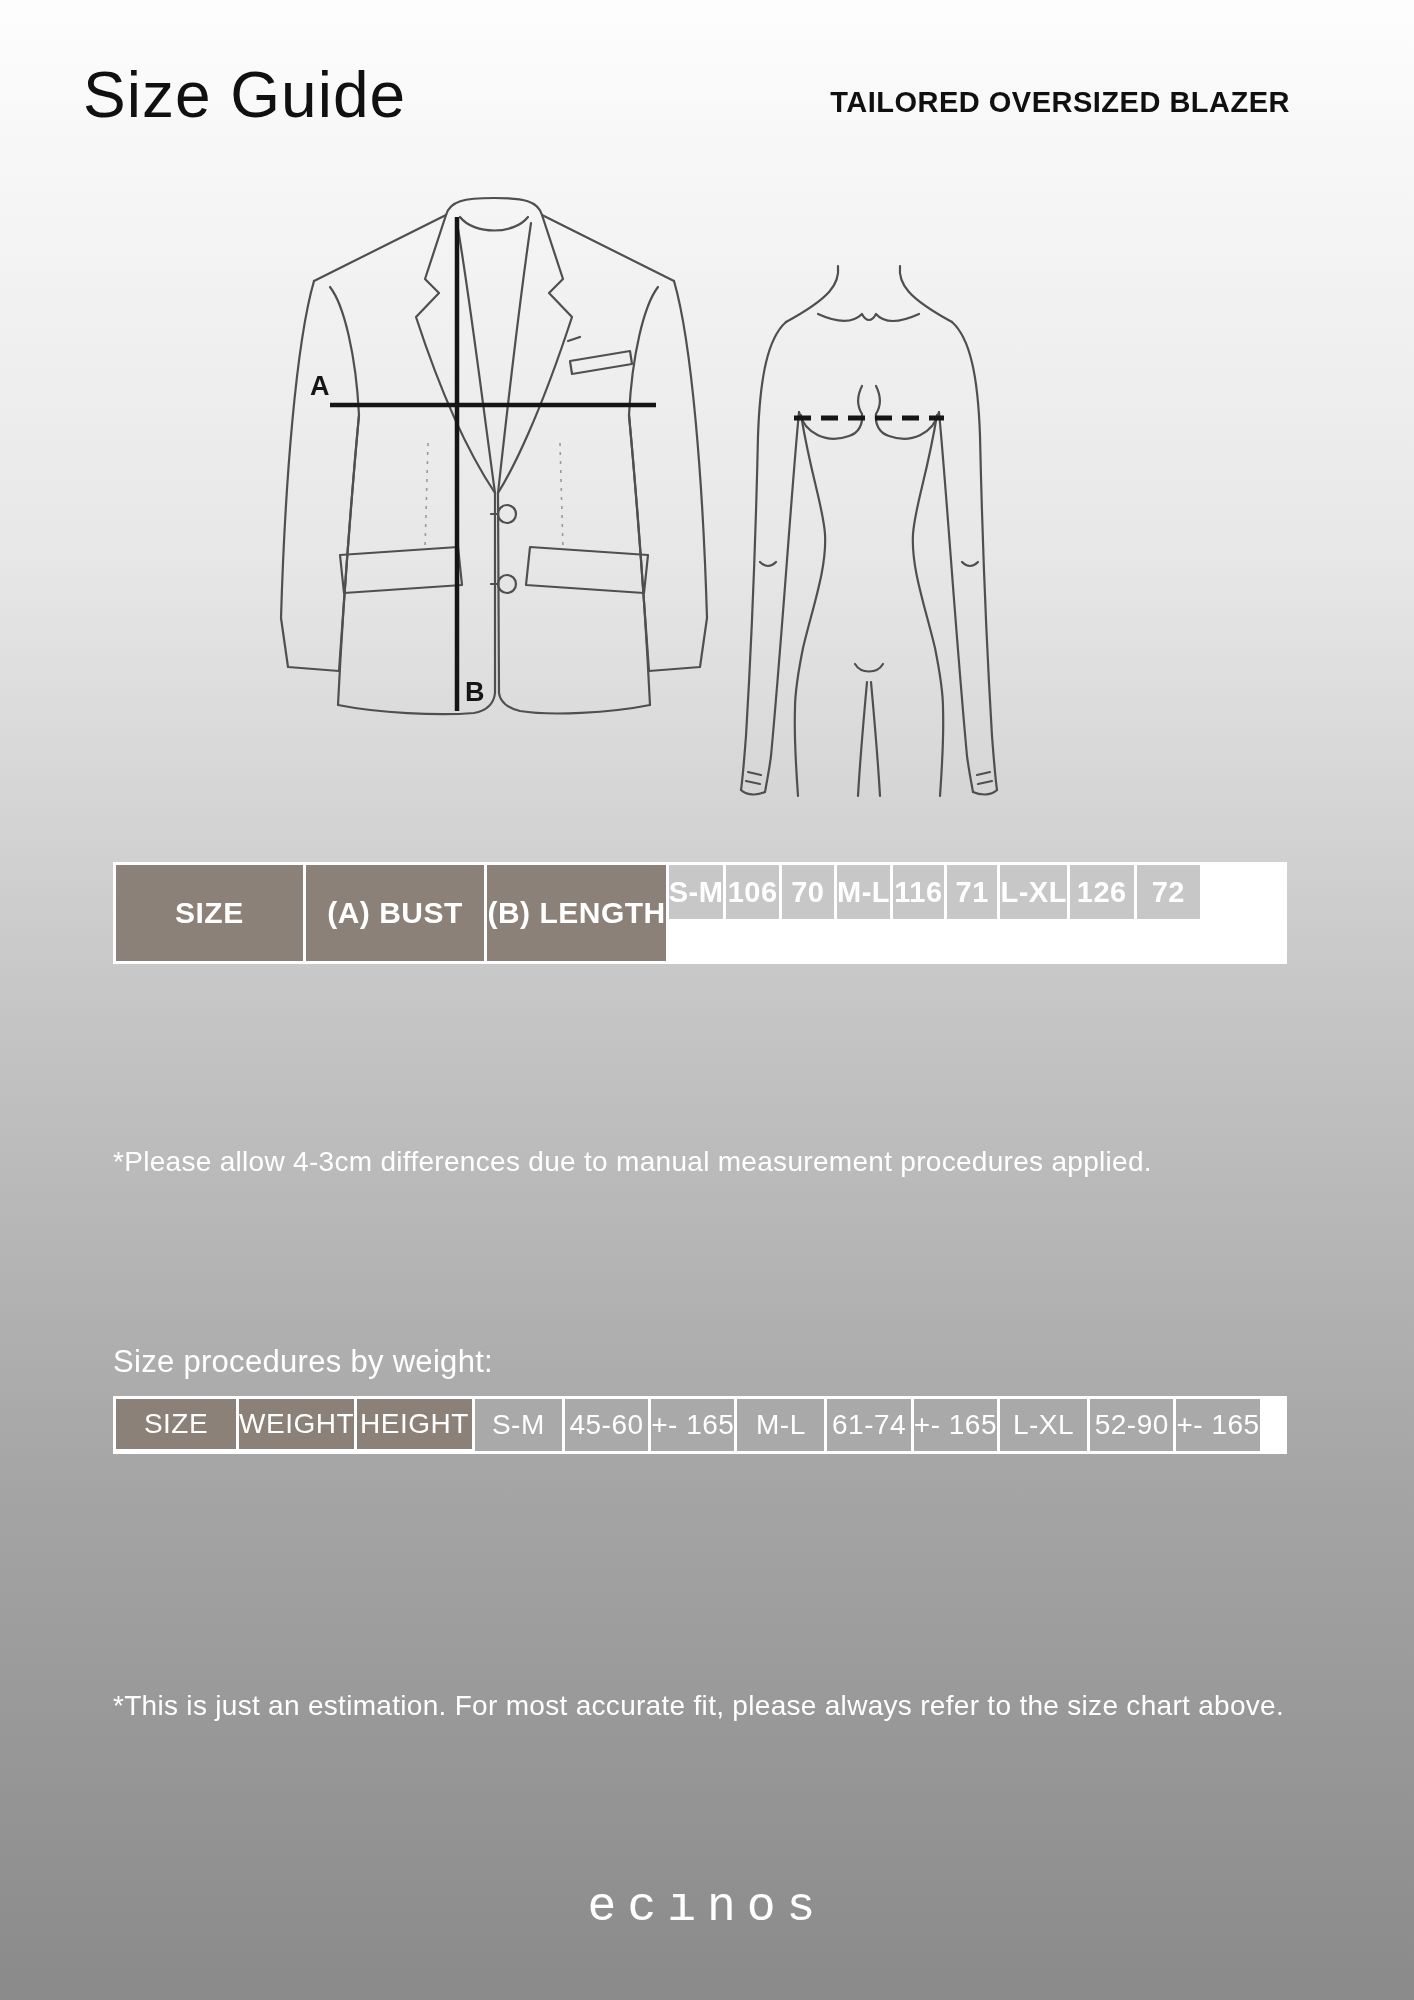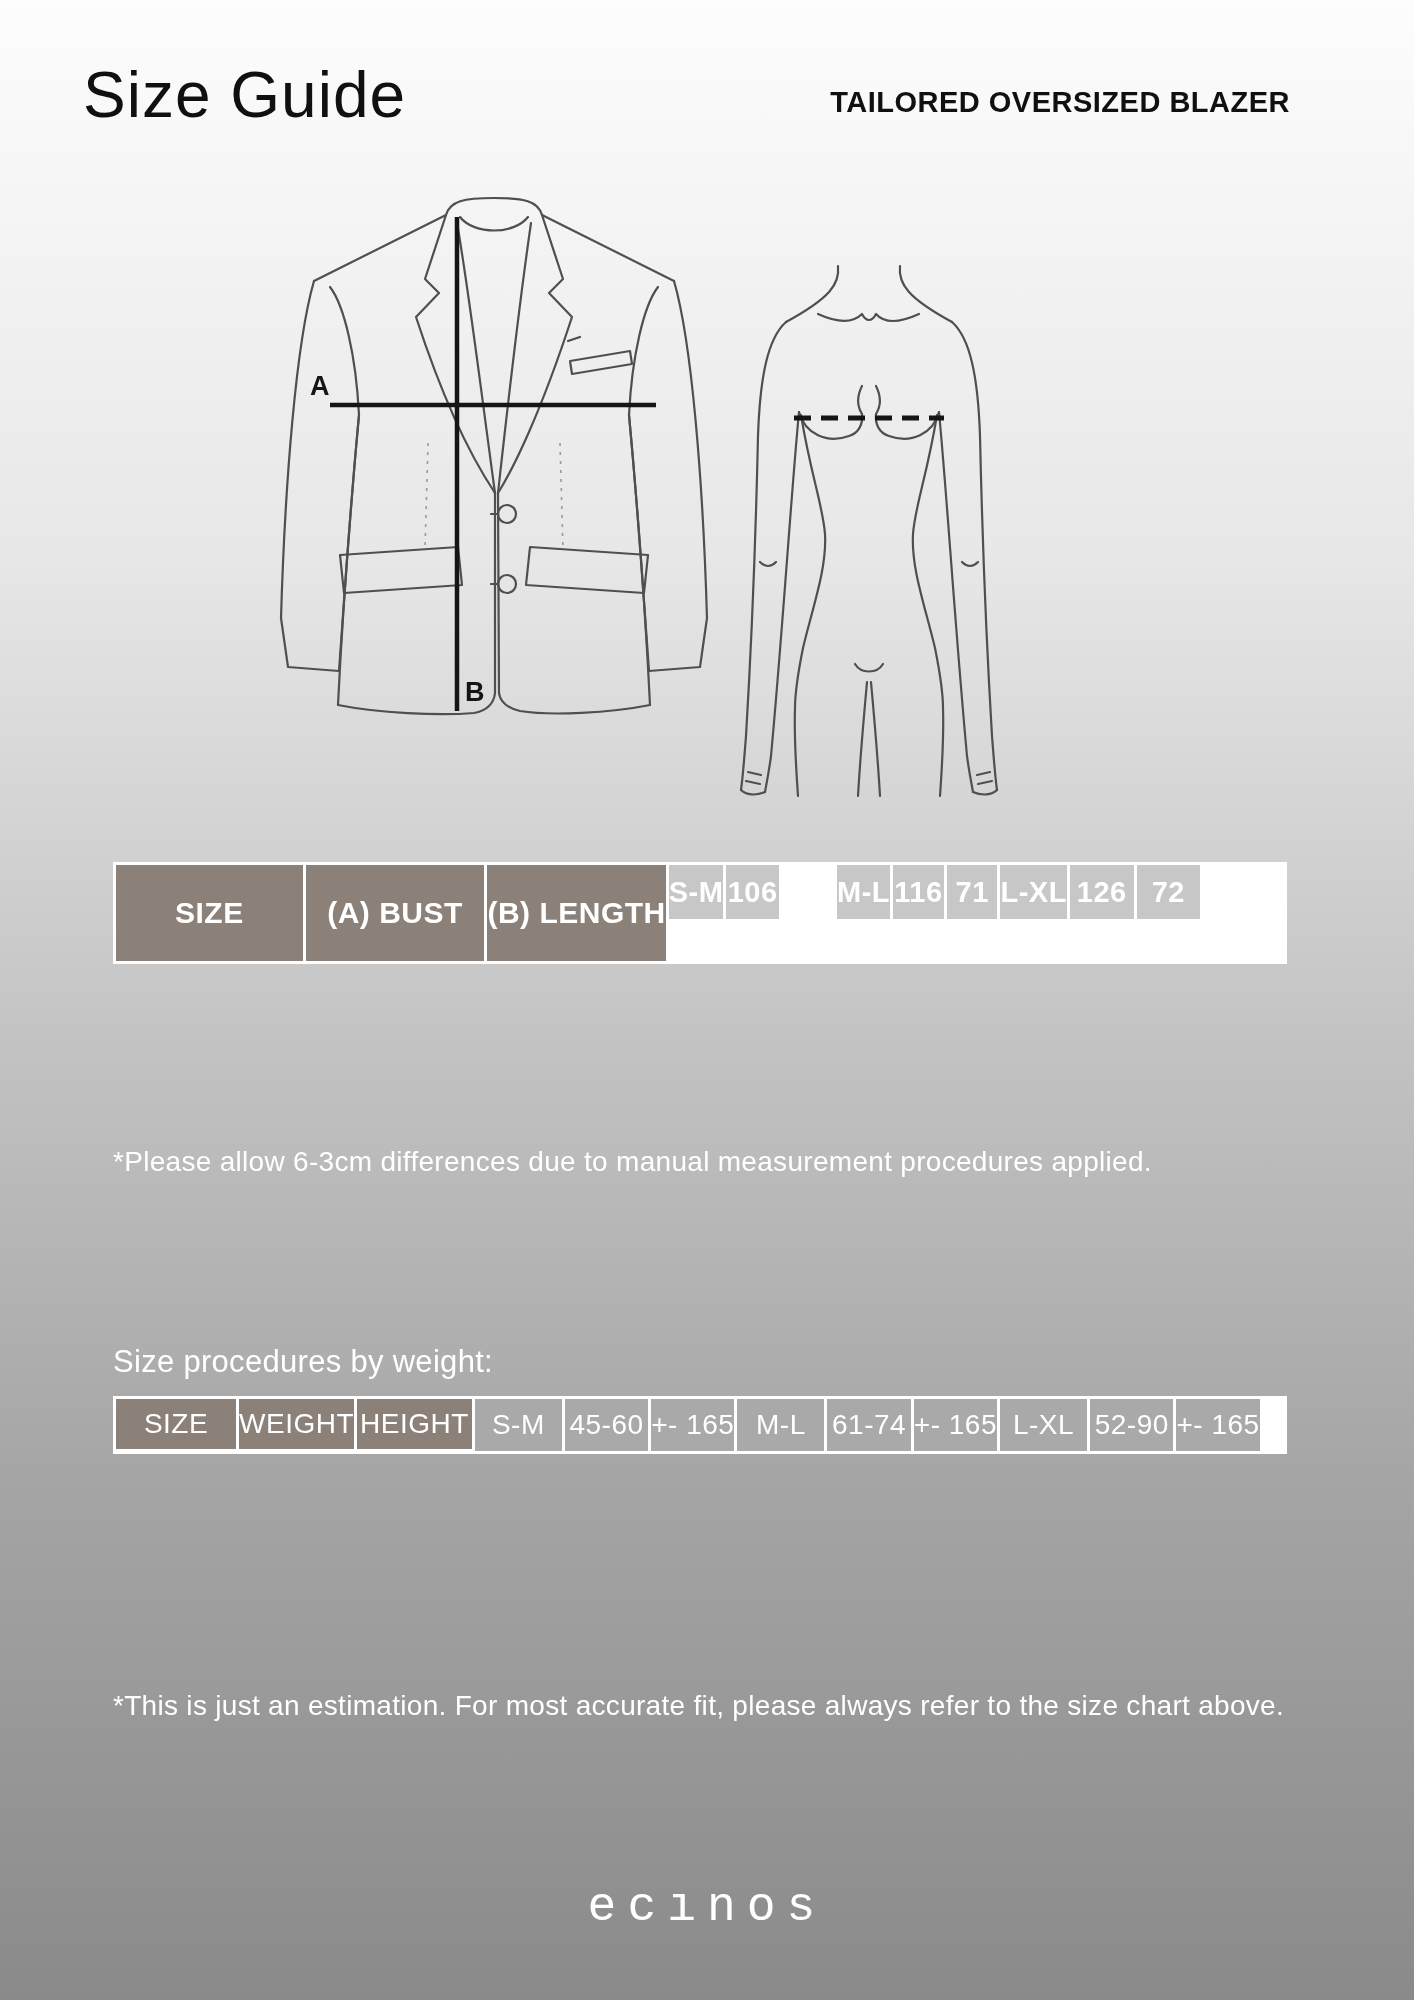--- a/index.html
+++ b/index.html
@@ -165,34 +165,35 @@
 
   <div id="size-chart" class="tbl">
     <div class="tbl-row head">
       <div class="cell">SIZE</div>
       <div class="cell">(A) BUST</div>
       <div class="cell">(B) LENGTH</div>
     </div>
     <div class="tbl-row data">
       <div class="cell">S-M</div>
       <div class="cell">106</div>
+      <div class="cell">70</div>
     </div>
     <div class="tbl-row data">
       <div class="cell">M-L</div>
       <div class="cell">116</div>
       <div class="cell">71</div>
     </div>
     <div class="tbl-row data">
       <div class="cell">L-XL</div>
       <div class="cell">126</div>
       <div class="cell">72</div>
     </div>
   </div>
 
-  <div id="note-1" class="note">*Please allow 6-3cm differences due to manual measurement procedures applied.</div>
+  <div id="note-1" class="note">*Please allow 4-3cm differences due to manual measurement procedures applied.</div>
 
   <div class="section-heading">Size procedures by weight:</div>
 
   <div id="weight-chart" class="tbl">
     <div class="tbl-row head">
       <div class="cell">SIZE</div>
       <div class="cell">WEIGHT</div>
       <div class="cell">HEIGHT</div>
     </div>
     <div class="tbl-row data">

